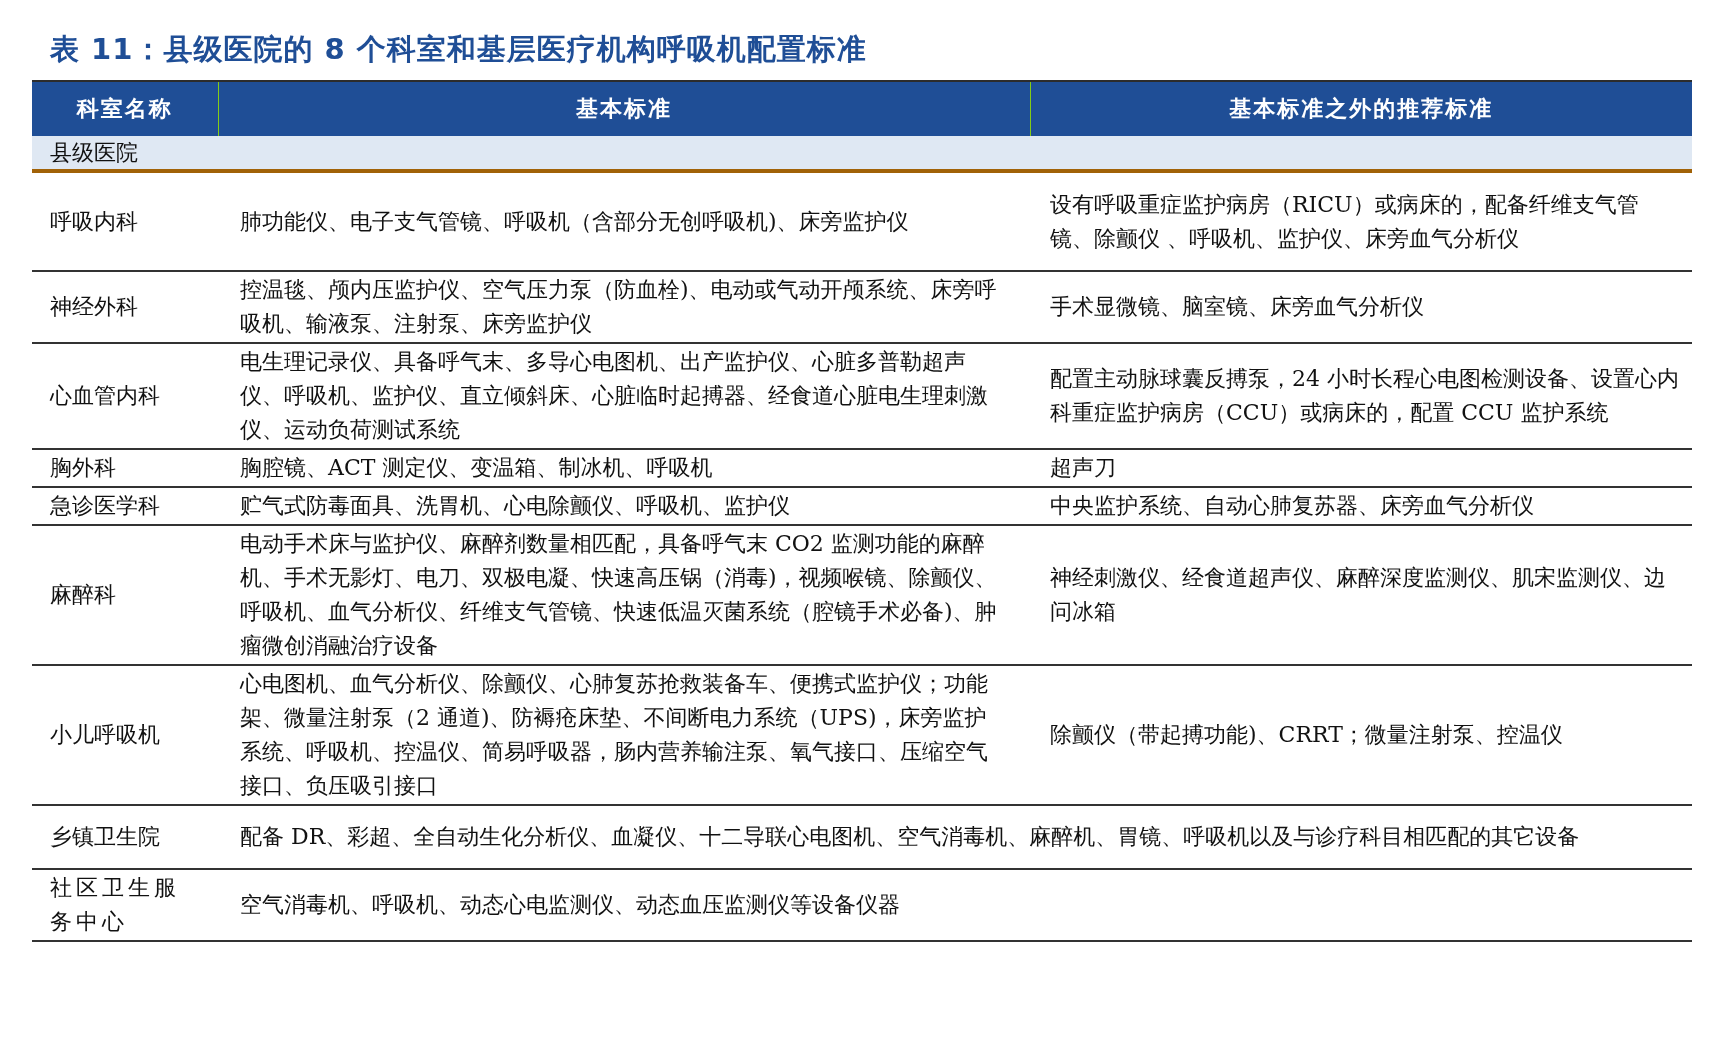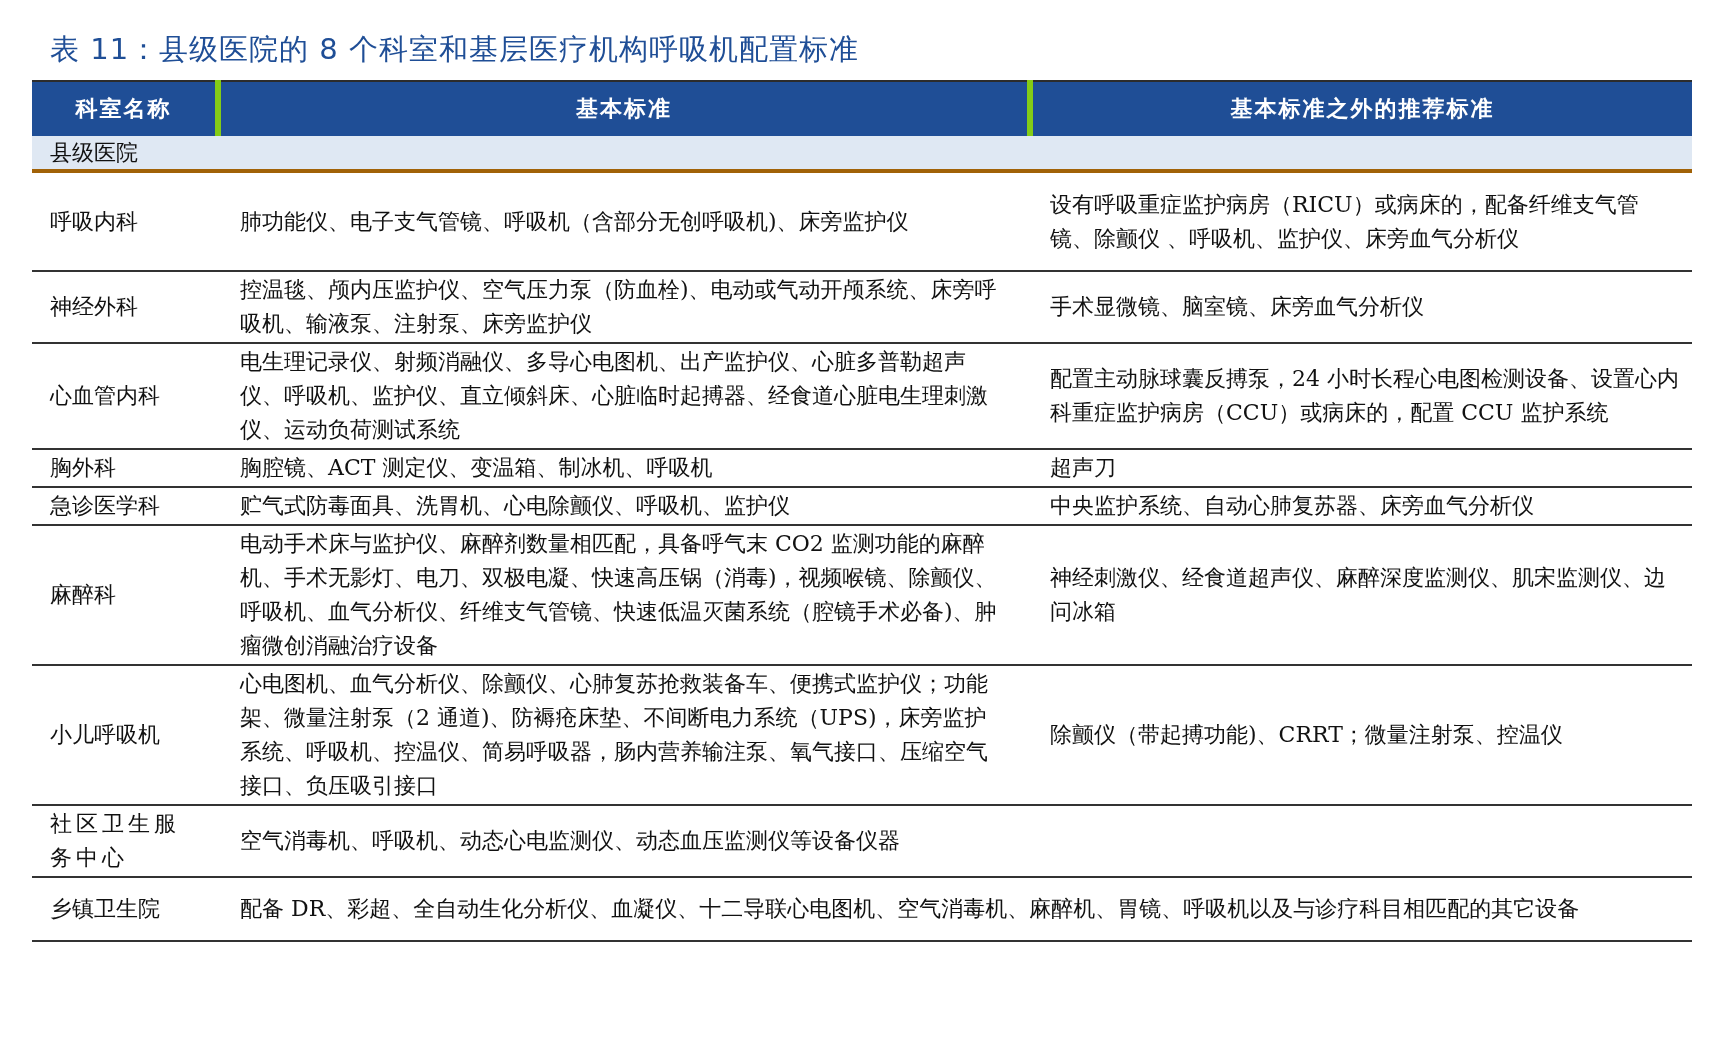--- a/index.html
+++ b/index.html
@@ -1,26 +1,26 @@
 <!DOCTYPE html>
 <html><head>
 <meta charset="utf-8">
 <style>
   html, body { margin: 0; padding: 0; background: #ffffff; }
   body { width: 1728px; height: 1062px; position: relative; overflow: hidden;
          font-family: "DejaVu Serif", "Liberation Serif", serif; color: #111; }
-  .title { position: absolute; left: 50px; top: 30px; font-size: 29px; font-weight: normal;
+  .title { position: absolute; left: 50px; top: 30px; font-size: 29px; font-weight: bold;
            color: #1f4e96; letter-spacing: 1px; font-family: "DejaVu Sans", "Liberation Sans", sans-serif; }
   table.std { position: absolute; left: 32px; top: 80px; width: 1660px; border-collapse: collapse;
               table-layout: fixed; }
   table.std col.c1 { width: 186px; }
   table.std col.c2 { width: 812px; }
   table.std col.c3 { width: 662px; }
   thead th { background: #1f4e96; color: #ffffff; height: 54px; font-size: 22px; font-weight: bold;
-             text-align: center; border-top: 2px solid #2c2c2c; border-right: 6px solid #84cc16;
+             text-align: center; border-top: 2px solid #2c2c2c; border-right: 1px solid #84cc16;
              padding: 0; letter-spacing: 2px; }
   thead th:last-child { border-right: none; text-align: center; }
   tr.section td { background: #dfe8f3; height: 33px; font-size: 22px; padding: 0 0 0 18px;
                   border-bottom: 4px solid #a16207; }
   tbody tr.row td { font-size: 22px; line-height: 34px; vertical-align: middle;
                     border-bottom: 2px solid #333; padding: 1px 8px 1px 18px; }
   tbody tr.row td.dept { padding-left: 18px; }
   tbody tr.row td.basic { padding-left: 22px; padding-right: 22px; }
   tbody tr.row td.rec { padding-left: 20px; padding-right: 12px; }
   .b { font-weight: bold; }
@@ -53,21 +53,21 @@
       <td class="basic">肺功能仪、电子支气管镜、呼吸机（含部分无创呼吸机)、床旁监护仪</td>
       <td class="rec">设有呼吸重症监护病房（RICU）或病床的，配备纤维支气管镜、除颤仪 、呼吸机、监护仪、床旁血气分析仪</td>
     </tr>
     <tr class="row" style="height:64px">
       <td class="dept">神经外科</td>
       <td class="basic">控温毯、颅内压监护仪、空气压力泵（防血栓)、电动或气动开颅系统、床旁呼吸机、输液泵、注射泵、床旁监护仪</td>
       <td class="rec">手术显微镜、脑室镜、床旁血气分析仪</td>
     </tr>
     <tr class="row" style="height:96px">
       <td class="dept">心血管内科</td>
-      <td class="basic">电生理记录仪、射频消融仪、多导心电图机、出产监护仪、心脏多普勒超声仪、呼吸机、监护仪、直立倾斜床、心脏临时起搏器、经食道心脏电生理刺激仪、运动负荷测试系统</td>
+      <td class="basic">电生理记录仪、具备呼气末、多导心电图机、出产监护仪、心脏多普勒超声仪、呼吸机、监护仪、直立倾斜床、心脏临时起搏器、经食道心脏电生理刺激仪、运动负荷测试系统</td>
       <td class="rec">配置主动脉球囊反搏泵，24 小时长程心电图检测设备、设置心内科重症监护病房（CCU）或病床的，配置 CCU 监护系统</td>
     </tr>
     <tr class="row" style="height:34px">
       <td class="dept">胸外科</td>
       <td class="basic">胸腔镜、ACT 测定仪、变温箱、制冰机、呼吸机</td>
       <td class="rec">超声刀</td>
     </tr>
     <tr class="row" style="height:34px">
       <td class="dept">急诊医学科</td>
       <td class="basic">贮气式防毒面具、洗胃机、心电除颤仪、呼吸机、监护仪</td>
@@ -79,21 +79,21 @@
       <td class="rec">神经刺激仪、经食道超声仪、麻醉深度监测仪、肌宋监测仪、边问冰箱</td>
     </tr>
     <tr class="row" style="height:128px">
       <td class="dept">小儿呼吸机</td>
       <td class="basic">心电图机、血气分析仪、除颤仪、心肺复苏抢救装备车、便携式监护仪；功能架、微量注射泵（2 通道)、防褥疮床垫、不间断电力系统（UPS)，床旁监护系统、呼吸机、控温仪、简易呼吸器，肠内营养输注泵、氧气接口、压缩空气接口、负压吸引接口</td>
       <td class="rec">除颤仪（带起搏功能)、CRRT；微量注射泵、控温仪</td>
     </tr>
 
 
     <tr class="row" style="height:64px">
+      <td class="dept">乡镇卫生院</td>
+      <td class="basic" colspan="2">配备 DR、彩超、全自动生化分析仪、血凝仪、十二导联心电图机、空气消毒机、麻醉机、胃镜、呼吸机以及与诊疗科目相匹配的其它设备</td>
+    </tr>
+    <tr class="row" style="height:64px">
       <td class="dept" style="padding-right:30px;letter-spacing:4px">社区卫生服务中心</td>
       <td class="basic" colspan="2">空气消毒机、呼吸机、动态心电监测仪、动态血压监测仪等设备仪器</td>
-    </tr>
-    <tr class="row" style="height:64px">
-      <td class="dept">乡镇卫生院</td>
-      <td class="basic" colspan="2">配备 DR、彩超、全自动生化分析仪、血凝仪、十二导联心电图机、空气消毒机、麻醉机、胃镜、呼吸机以及与诊疗科目相匹配的其它设备</td>
     </tr>
   </tbody>
 </table>
 
 </body></html>

